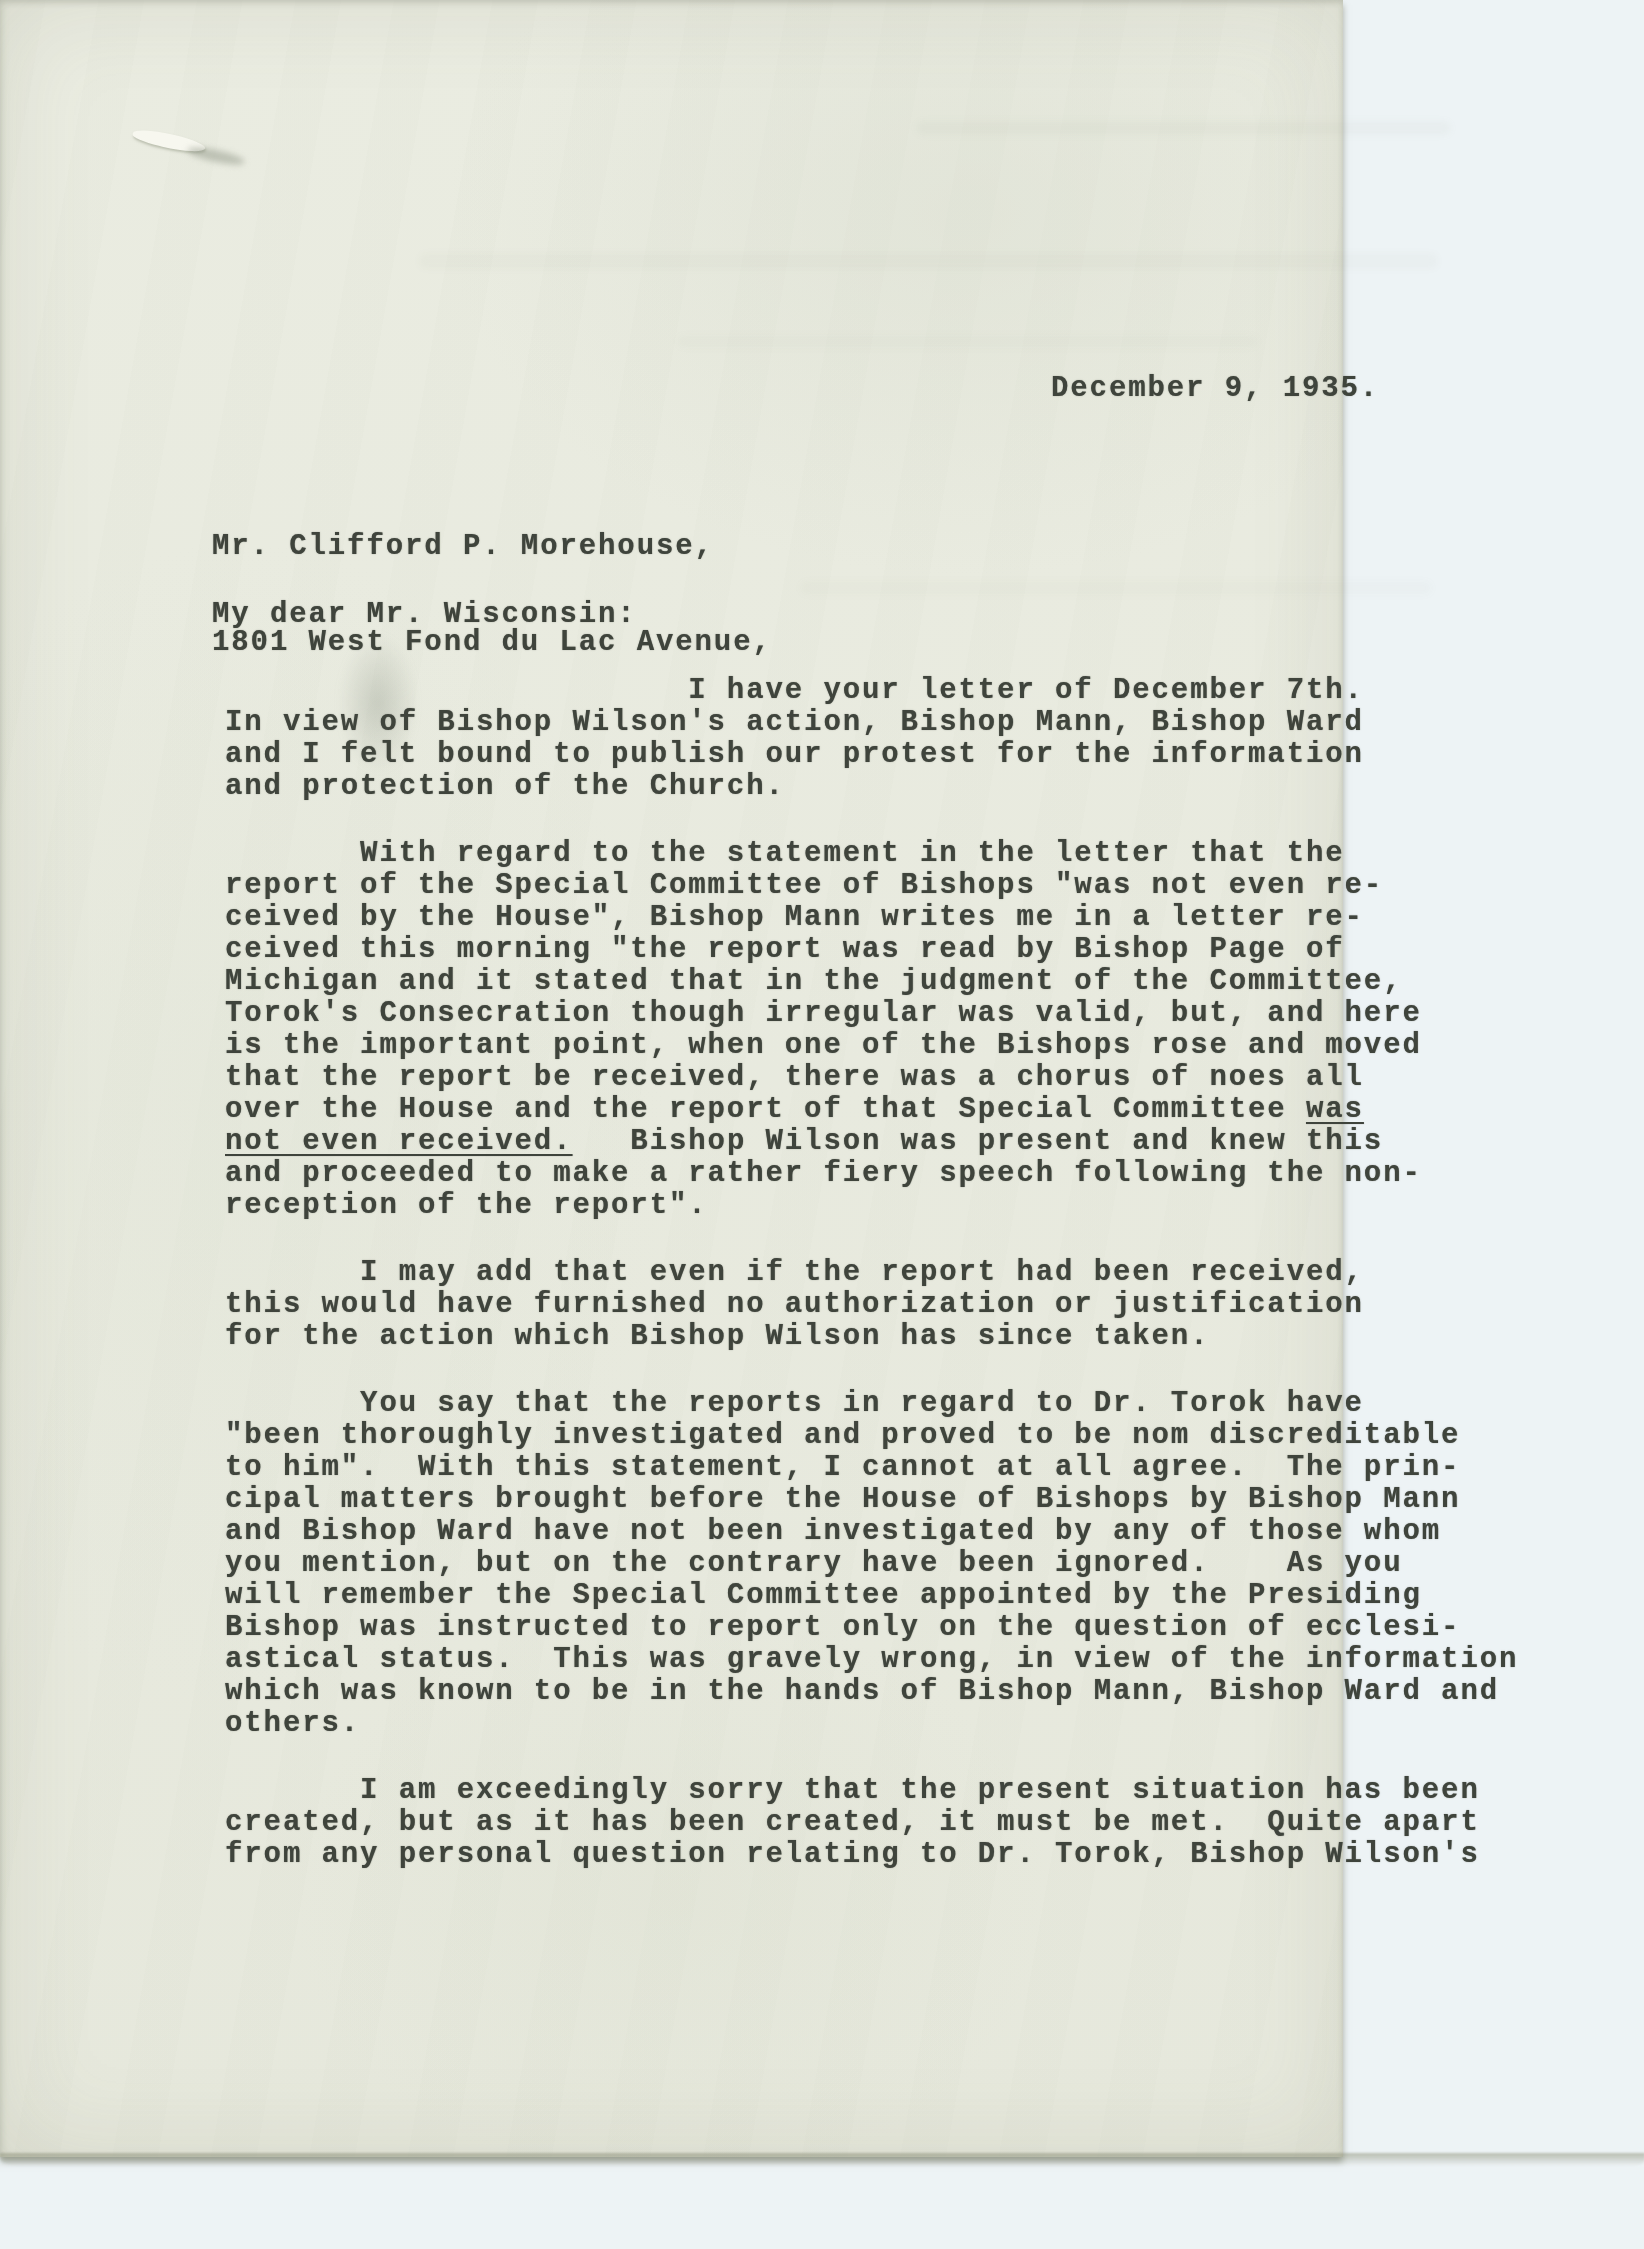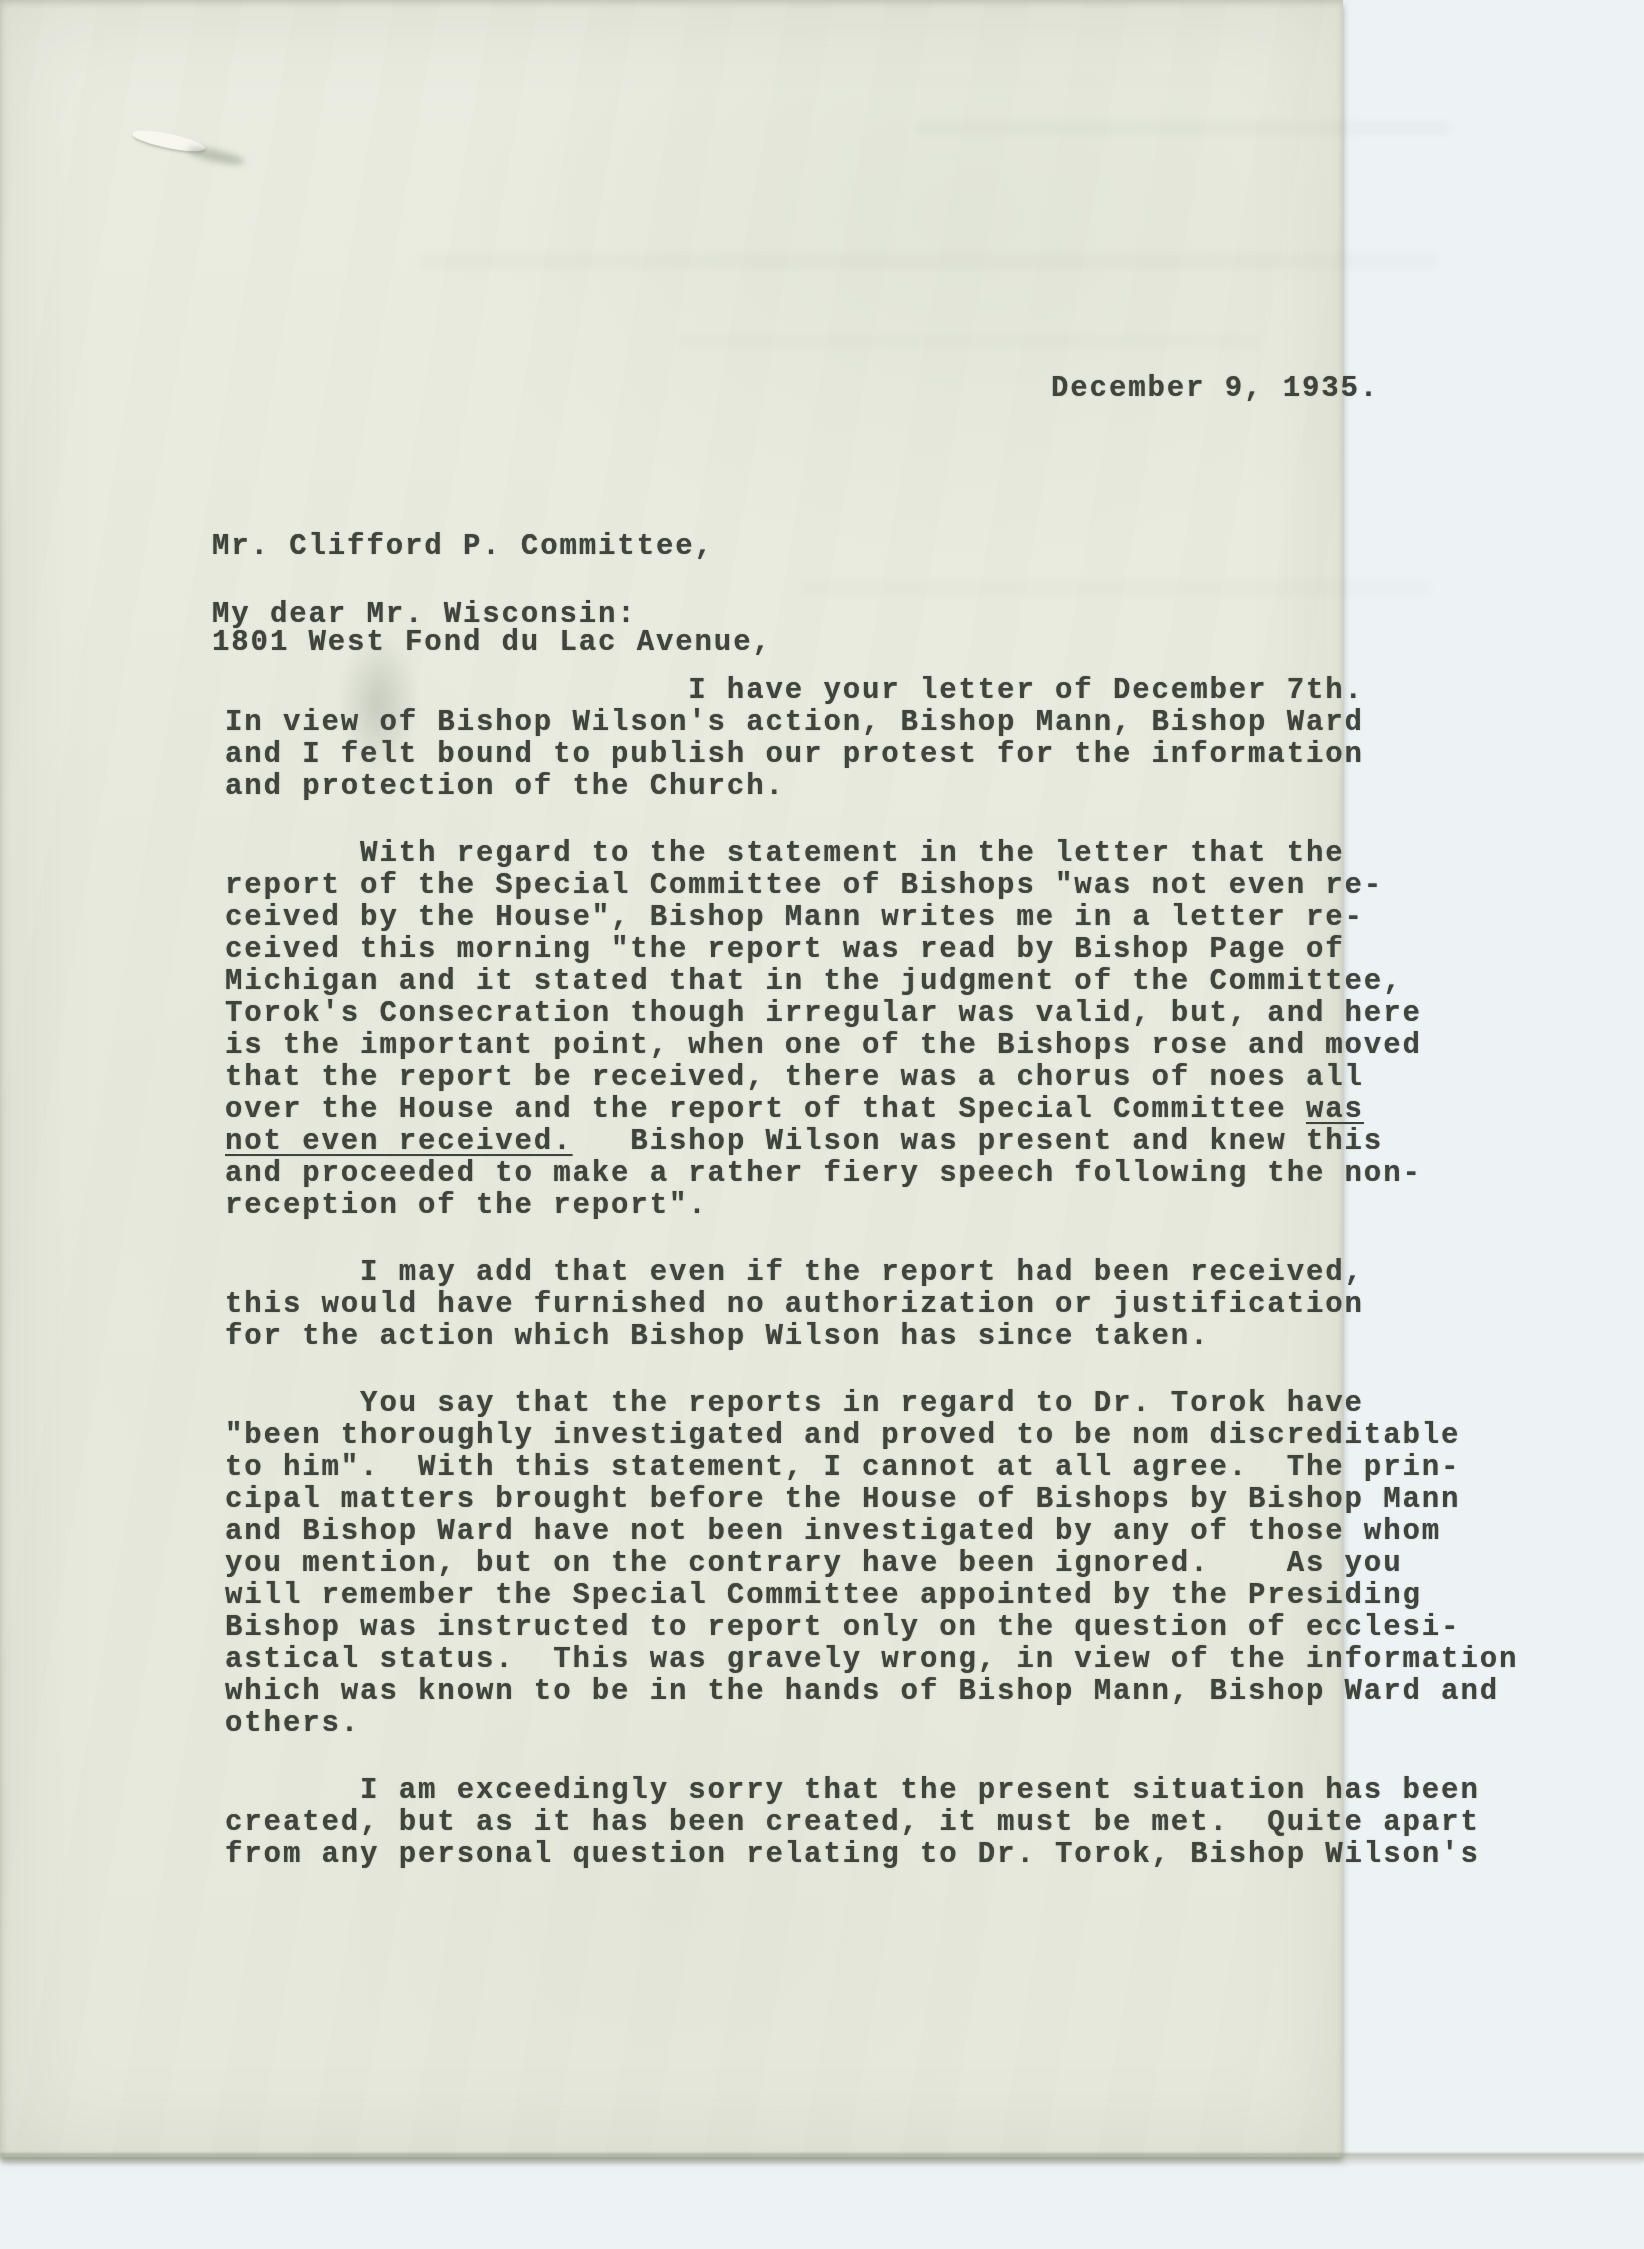--- a/index.html
+++ b/index.html
@@ -91,21 +91,21 @@
   <div class="bleed b2"></div>
   <div class="bleed b3"></div>
   <div class="bleed b4"></div>
   <div class="crease"></div>
   <div class="crease-smudge"></div>
   <div class="ink-smudge"></div>
 
   <div class="typew date-line">December 9, 1935.</div>
 
   <div class="typew recipient">
-    <div class="line">Mr. Clifford P. Committee,</div>
+    <div class="line">Mr. Clifford P. Morehouse,</div>
     <div class="line">1801 West Fond du Lac Avenue,</div>
   </div>
 
   <div class="typew salutation">My dear Mr. Wisconsin:</div>
 
   <div class="typew letter-body"><div class="para"><div class="line">                        I have your letter of December 7th.</div><div class="line">In view of Bishop Wilson's action, Bishop Mann, Bishop Ward</div><div class="line">and I felt bound to publish our protest for the information</div><div class="line">and protection of the Church.</div></div><div class="para"><div class="line">       With regard to the statement in the letter that the</div><div class="line">report of the Special Committee of Bishops "was not even re-</div><div class="line">ceived by the House", Bishop Mann writes me in a letter re-</div><div class="line">ceived this morning "the report was read by Bishop Page of</div><div class="line">Michigan and it stated that in the judgment of the Committee,</div><div class="line">Torok's Consecration though irregular was valid, but, and here</div><div class="line">is the important point, when one of the Bishops rose and moved</div><div class="line">that the report be received, there was a chorus of noes all</div><div class="line">over the House and the report of that Special Committee <span class="u">was</span></div><div class="line"><span class="u">not even received.</span>   Bishop Wilson was present and knew this</div><div class="line">and proceeded to make a rather fiery speech following the non-</div><div class="line">reception of the report".</div></div><div class="para"><div class="line">       I may add that even if the report had been received,</div><div class="line">this would have furnished no authorization or justification</div><div class="line">for the action which Bishop Wilson has since taken.</div></div><div class="para"><div class="line">       You say that the reports in regard to Dr. Torok have</div><div class="line">"been thoroughly investigated and proved to be nom discreditable</div><div class="line">to him".  With this statement, I cannot at all agree.  The prin-</div><div class="line">cipal matters brought before the House of Bishops by Bishop Mann</div><div class="line">and Bishop Ward have not been investigated by any of those whom</div><div class="line">you mention, but on the contrary have been ignored.    As you</div><div class="line">will remember the Special Committee appointed by the Presiding</div><div class="line">Bishop was instructed to report only on the question of ecclesi-</div><div class="line">astical status.  This was gravely wrong, in view of the information</div><div class="line">which was known to be in the hands of Bishop Mann, Bishop Ward and</div><div class="line">others.</div></div><div class="para"><div class="line">       I am exceedingly sorry that the present situation has been</div><div class="line">created, but as it has been created, it must be met.  Quite apart</div><div class="line">from any personal question relating to Dr. Torok, Bishop Wilson's</div></div></div>
 </div>
 
 <div class="paper-edge-shadow"></div>
 

